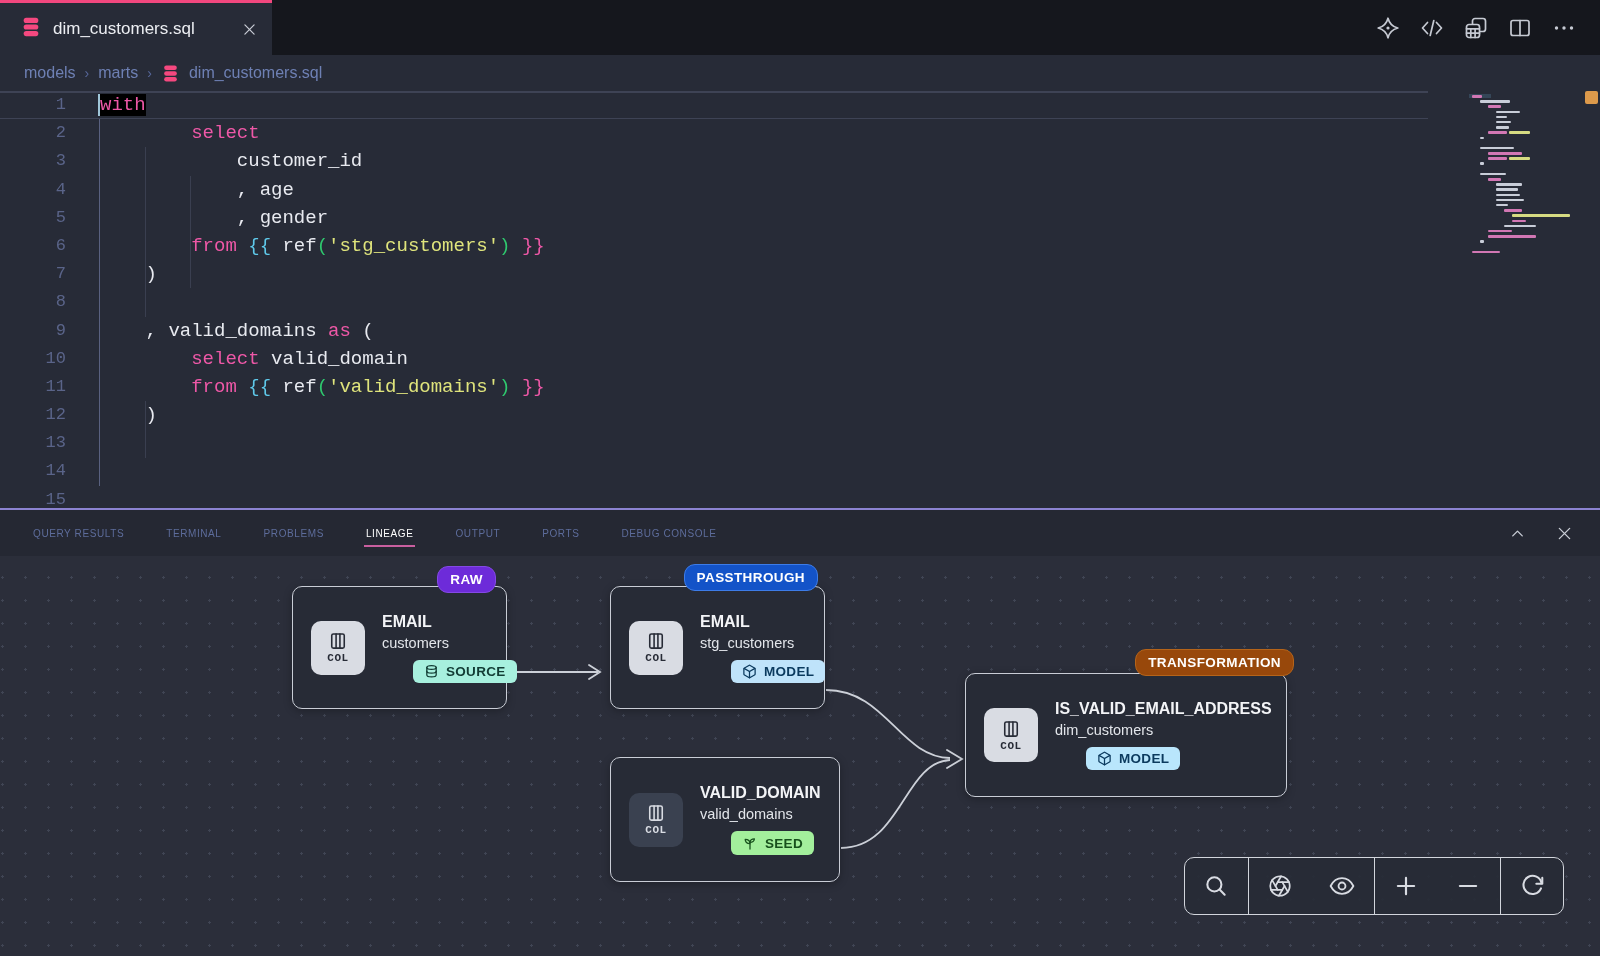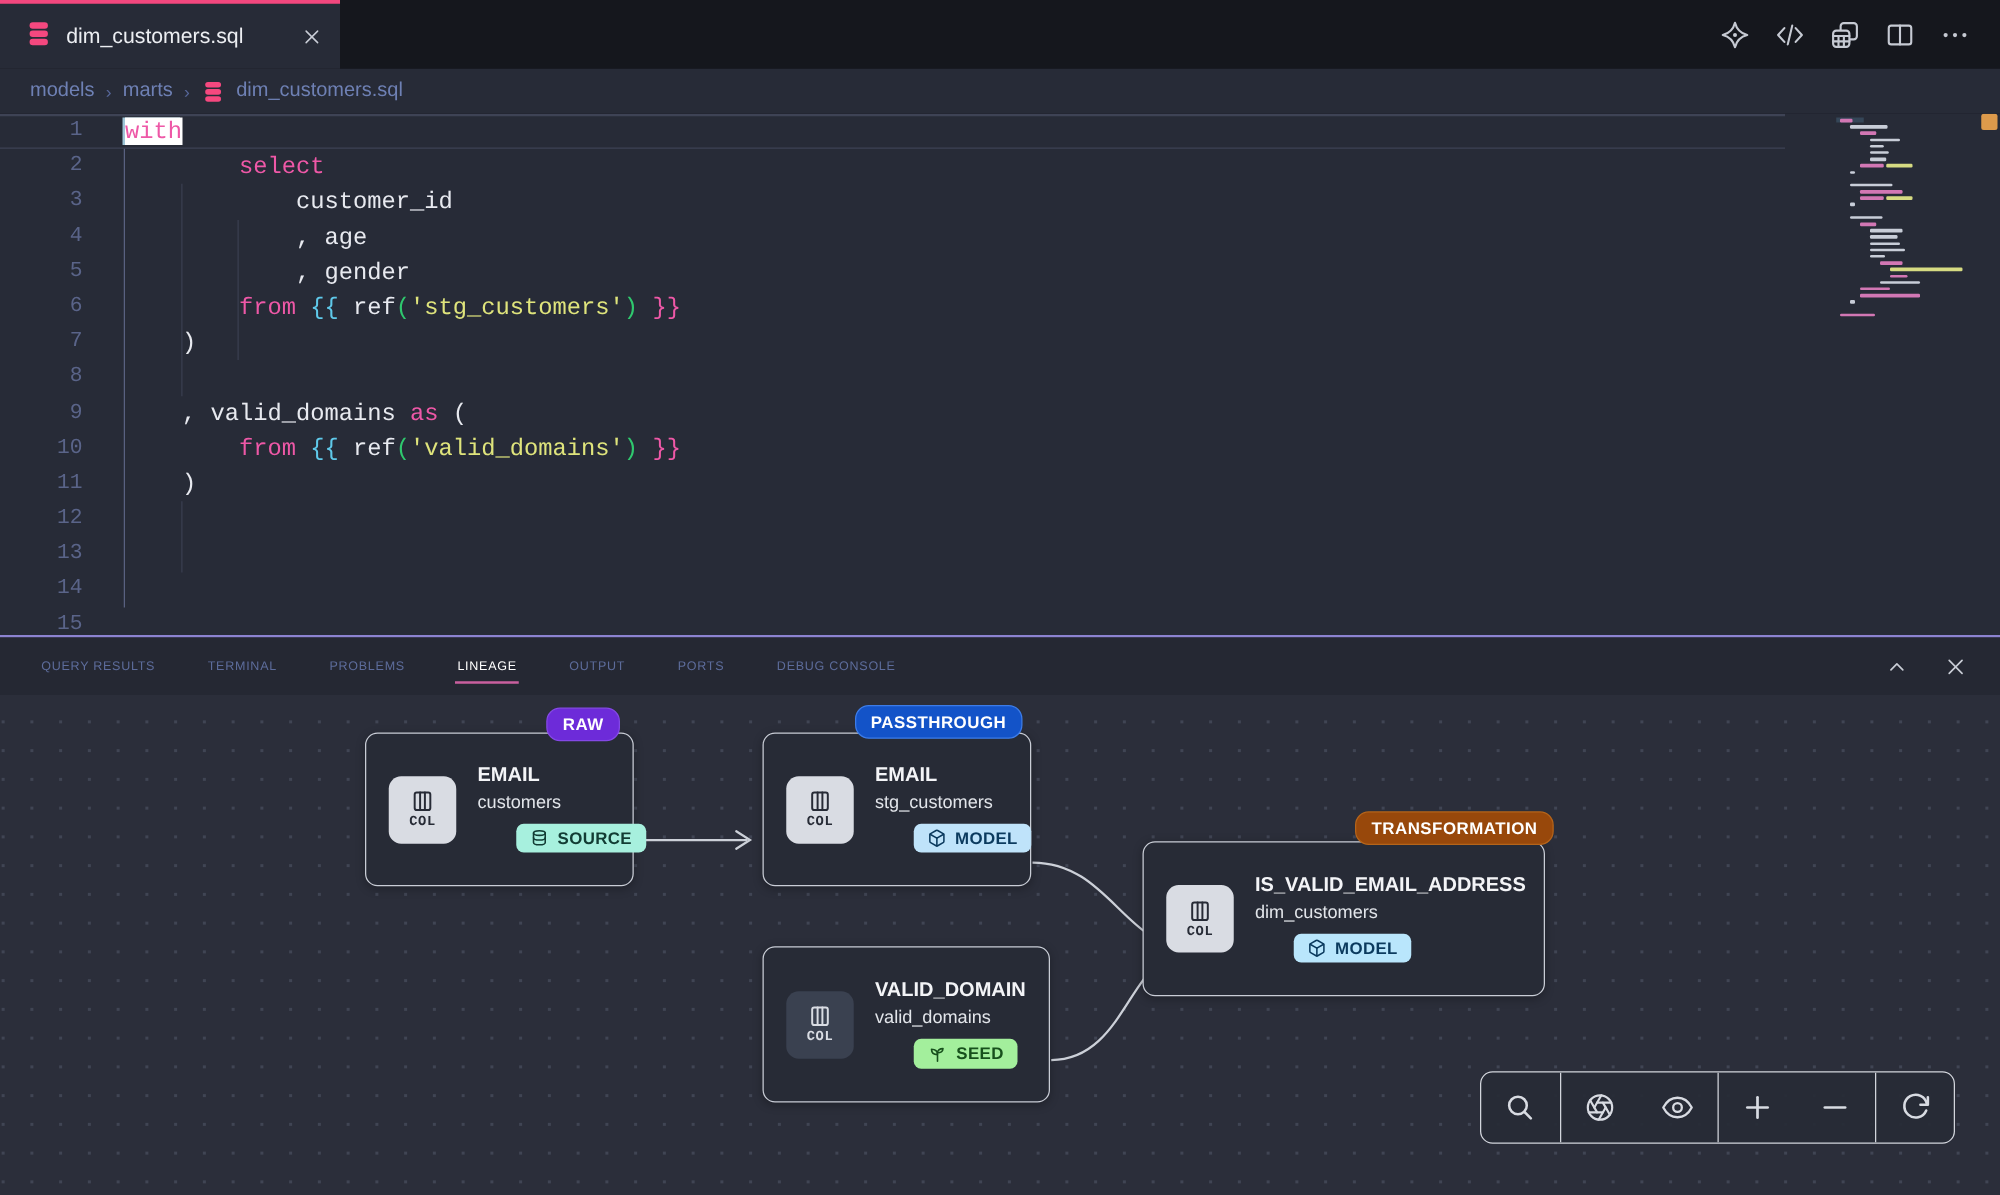--- a/index.html
+++ b/index.html
@@ -23,21 +23,21 @@
             font-family:"Liberation Mono","DejaVu Sans Mono",monospace; font-size:19px; }
   .gutter { position:absolute; left:0; top:0; width:66px; }
   .gutter .ln { height:28.2px; line-height:28.2px; text-align:right; color:#5a6489; font-size:17px; }
   .codearea { position:absolute; left:100px; top:0; right:172px; }
   .cl-border { position:absolute; left:0; right:172px; height:1.5px; background:#3e4355; }
   .guide { position:absolute; width:1px; background:#3a3f50; }
   .guide.active { background:#596180; }
   .cline { position:relative; height:28.2px; line-height:28.2px; white-space:pre; color:#e8eaf0; }
   .kw { color:#ee58a7; } .jo { color:#5fc9ea; } .jc { color:#ee58a7; }
   .pr { color:#2fc86e; } .st { color:#dfe47c; } .pl { color:#e8eaf0; }
-  .sel { background:#ffffff; box-shadow:-2px 0 0 #9fc6d8; }
+  .sel { background:#000000; box-shadow:-2px 0 0 #9fc6d8; }
 
   
   .minimap { position:absolute; right:20px; top:3px; width:108px; }
   .mrow { position:relative; height:5.2px; }
   .mbar { position:absolute; top:1px; height:2.5px; border-radius:1px; }
   .m-w{background:#c8cdd8;} .m-p{background:#d277b4;} .m-y{background:#d6db82;}
   .mrow.msel::before { content:""; position:absolute; left:-3px; top:-0.5px; width:22px; height:4.6px; background:#4a708966; }
   .ruler { position:absolute; right:0; top:0; width:18px; height:100%; }
   .ruler-marker { position:absolute; top:0; right:2px; width:13px; height:13px; border-radius:2px; background:#dd9a4b; }
 
@@ -174,20 +174,21 @@
       <div class="guide" style="left: 90.2px; top: 84.6px; height: 112.8px;"></div>
       <div class="cline"><span class="kw sel">with</span></div>
       <div class="cline"><span class="pl">        </span><span class="kw">select</span></div>
       <div class="cline"><span class="pl">            customer_id</span></div>
       <div class="cline"><span class="pl">            , age</span></div>
       <div class="cline"><span class="pl">            , gender</span></div>
       <div class="cline"><span class="pl">        </span><span class="kw">from</span><span class="pl"> </span><span class="jo">{{</span><span class="pl"> ref</span><span class="pr">(</span><span class="st">'stg_customers'</span><span class="pr">)</span><span class="pl"> </span><span class="jc">}}</span></div>
       <div class="cline"><span class="pl">    )</span></div>
       <div class="cline"></div>
       <div class="cline"><span class="pl">    , valid_domains </span><span class="kw">as</span><span class="pl"> (</span></div>
+      <div class="cline"><span class="pl">        </span><span class="kw">select</span><span class="pl"> valid_domain</span></div>
       <div class="cline"><span class="pl">        </span><span class="kw">from</span><span class="pl"> </span><span class="jo">{{</span><span class="pl"> ref</span><span class="pr">(</span><span class="st">'valid_domains'</span><span class="pr">)</span><span class="pl"> </span><span class="jc">}}</span></div>
       <div class="cline"><span class="pl">    )</span></div>
       <div class="cline"></div>
     </div>
   <div class="minimap" id="minimap">
       <div class="mrow msel">
         <div class="mbar m-p" style="left: 0px; width: 10px;"></div>
       </div>
       <div class="mrow">
         <div class="mbar m-w" style="left: 8px; width: 30px;"></div>
@@ -375,21 +376,21 @@
             <span style="display: flex;">
               <svg width="16" height="16" viewBox="0 0 24 24" fill="none" stroke="currentColor" stroke-width="1.9" stroke-linecap="round" stroke-linejoin="round">
                 <path d="M12 21v-8"></path>
                 <path d="M12 13 C12 8.5 8.7 6.5 4.8 6.5 C4.8 11 8.2 13 12 13 Z"></path>
                 <path d="M12 11 C12 7.5 14.8 5.8 18.6 5.8 C18.6 9.5 15.6 11 12 11 Z"></path>
               </svg>
             </span>
             <span>SEED</span>
           </div></div>
       </div>
-      <div class="node" style="left: 914px; top: 117px; width: 322px; height: 124px;">
+      <div class="node" style="left: 965px; top: 117px; width: 322px; height: 124px;">
         <div class="badge" style="background: rgb(152, 72, 11); border: 1.5px solid rgb(181, 100, 26); top: -25px; right: -8px;">TRANSFORMATION</div>
         <div class="colchip light">
           <span style="display: flex;">
             <svg width="20" height="20" viewBox="0 0 24 24" fill="none" stroke="currentColor" stroke-width="1.9" stroke-linecap="round" stroke-linejoin="round">
               <rect x="4.5" y="3.5" width="15" height="17" rx="2"></rect>
               <line x1="9.7" y1="3.5" x2="9.7" y2="20.5"></line>
               <line x1="14.3" y1="3.5" x2="14.3" y2="20.5"></line>
             </svg>
           </span>
           <span class="lbl">COL</span>

